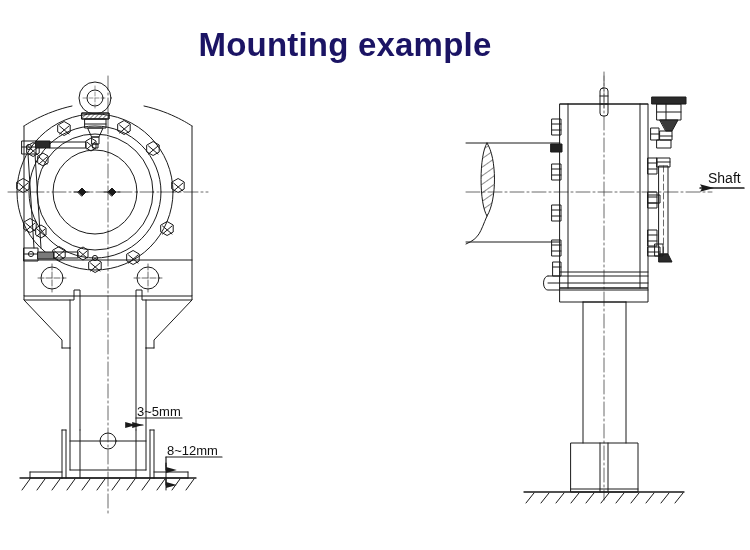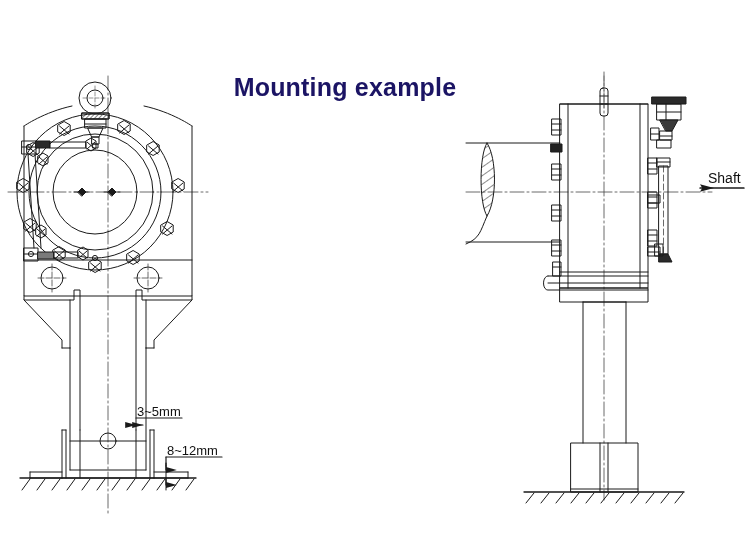--- a/index.html
+++ b/index.html
@@ -22,26 +22,25 @@
     height: 550px;
   }
   #title {
     position: absolute;
     left: 0;
     top: 26px;
     width: 750px;
     text-align: center;
     font-family: "Liberation Sans", sans-serif;
     font-weight: bold;
-    font-size: 25px;
+    font-size: 33px;
     letter-spacing: 0.2px;
     color: #1b1464;
     white-space: nowrap;
     pointer-events: none;
-    margin-top: 47px;
   }
   #title-inner { display: inline-block; margin-left: -60px; }
   .svg-text {
     font-family: "Liberation Sans", sans-serif;
     font-size: 13px;
     fill: #111111;
   }
   .svg-text-lg {
     font-family: "Liberation Sans", sans-serif;
     font-size: 14px;

